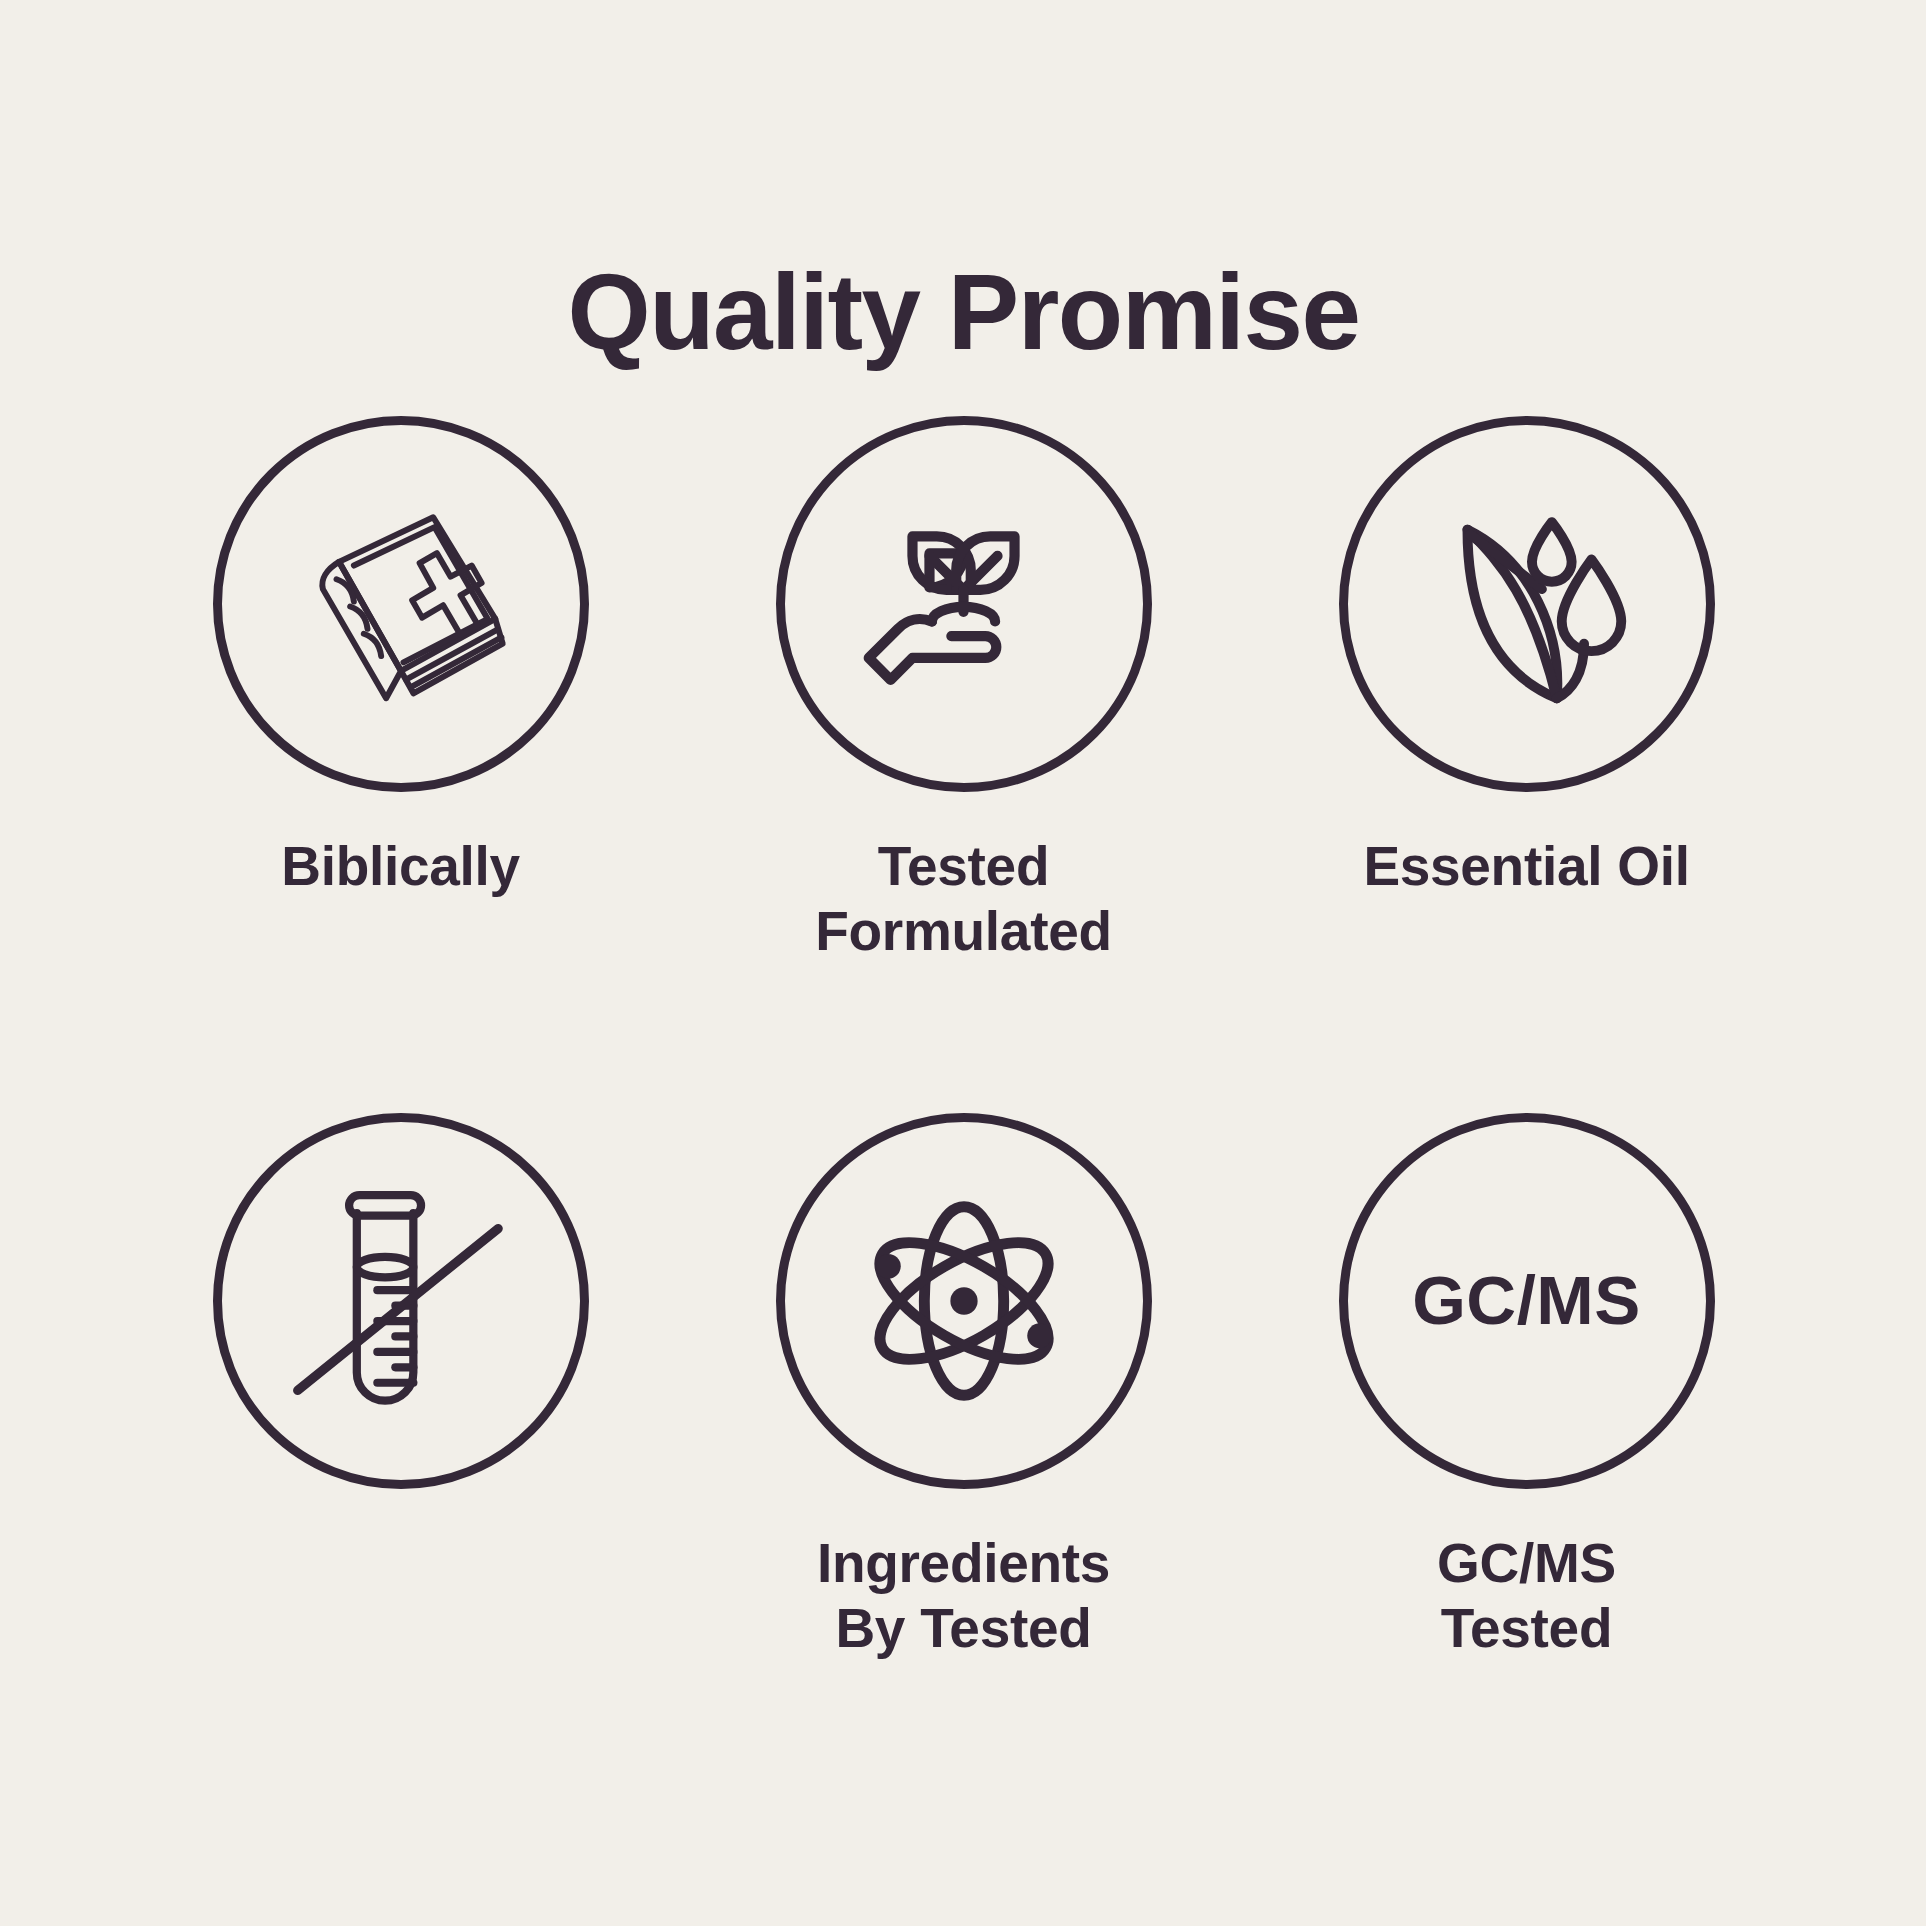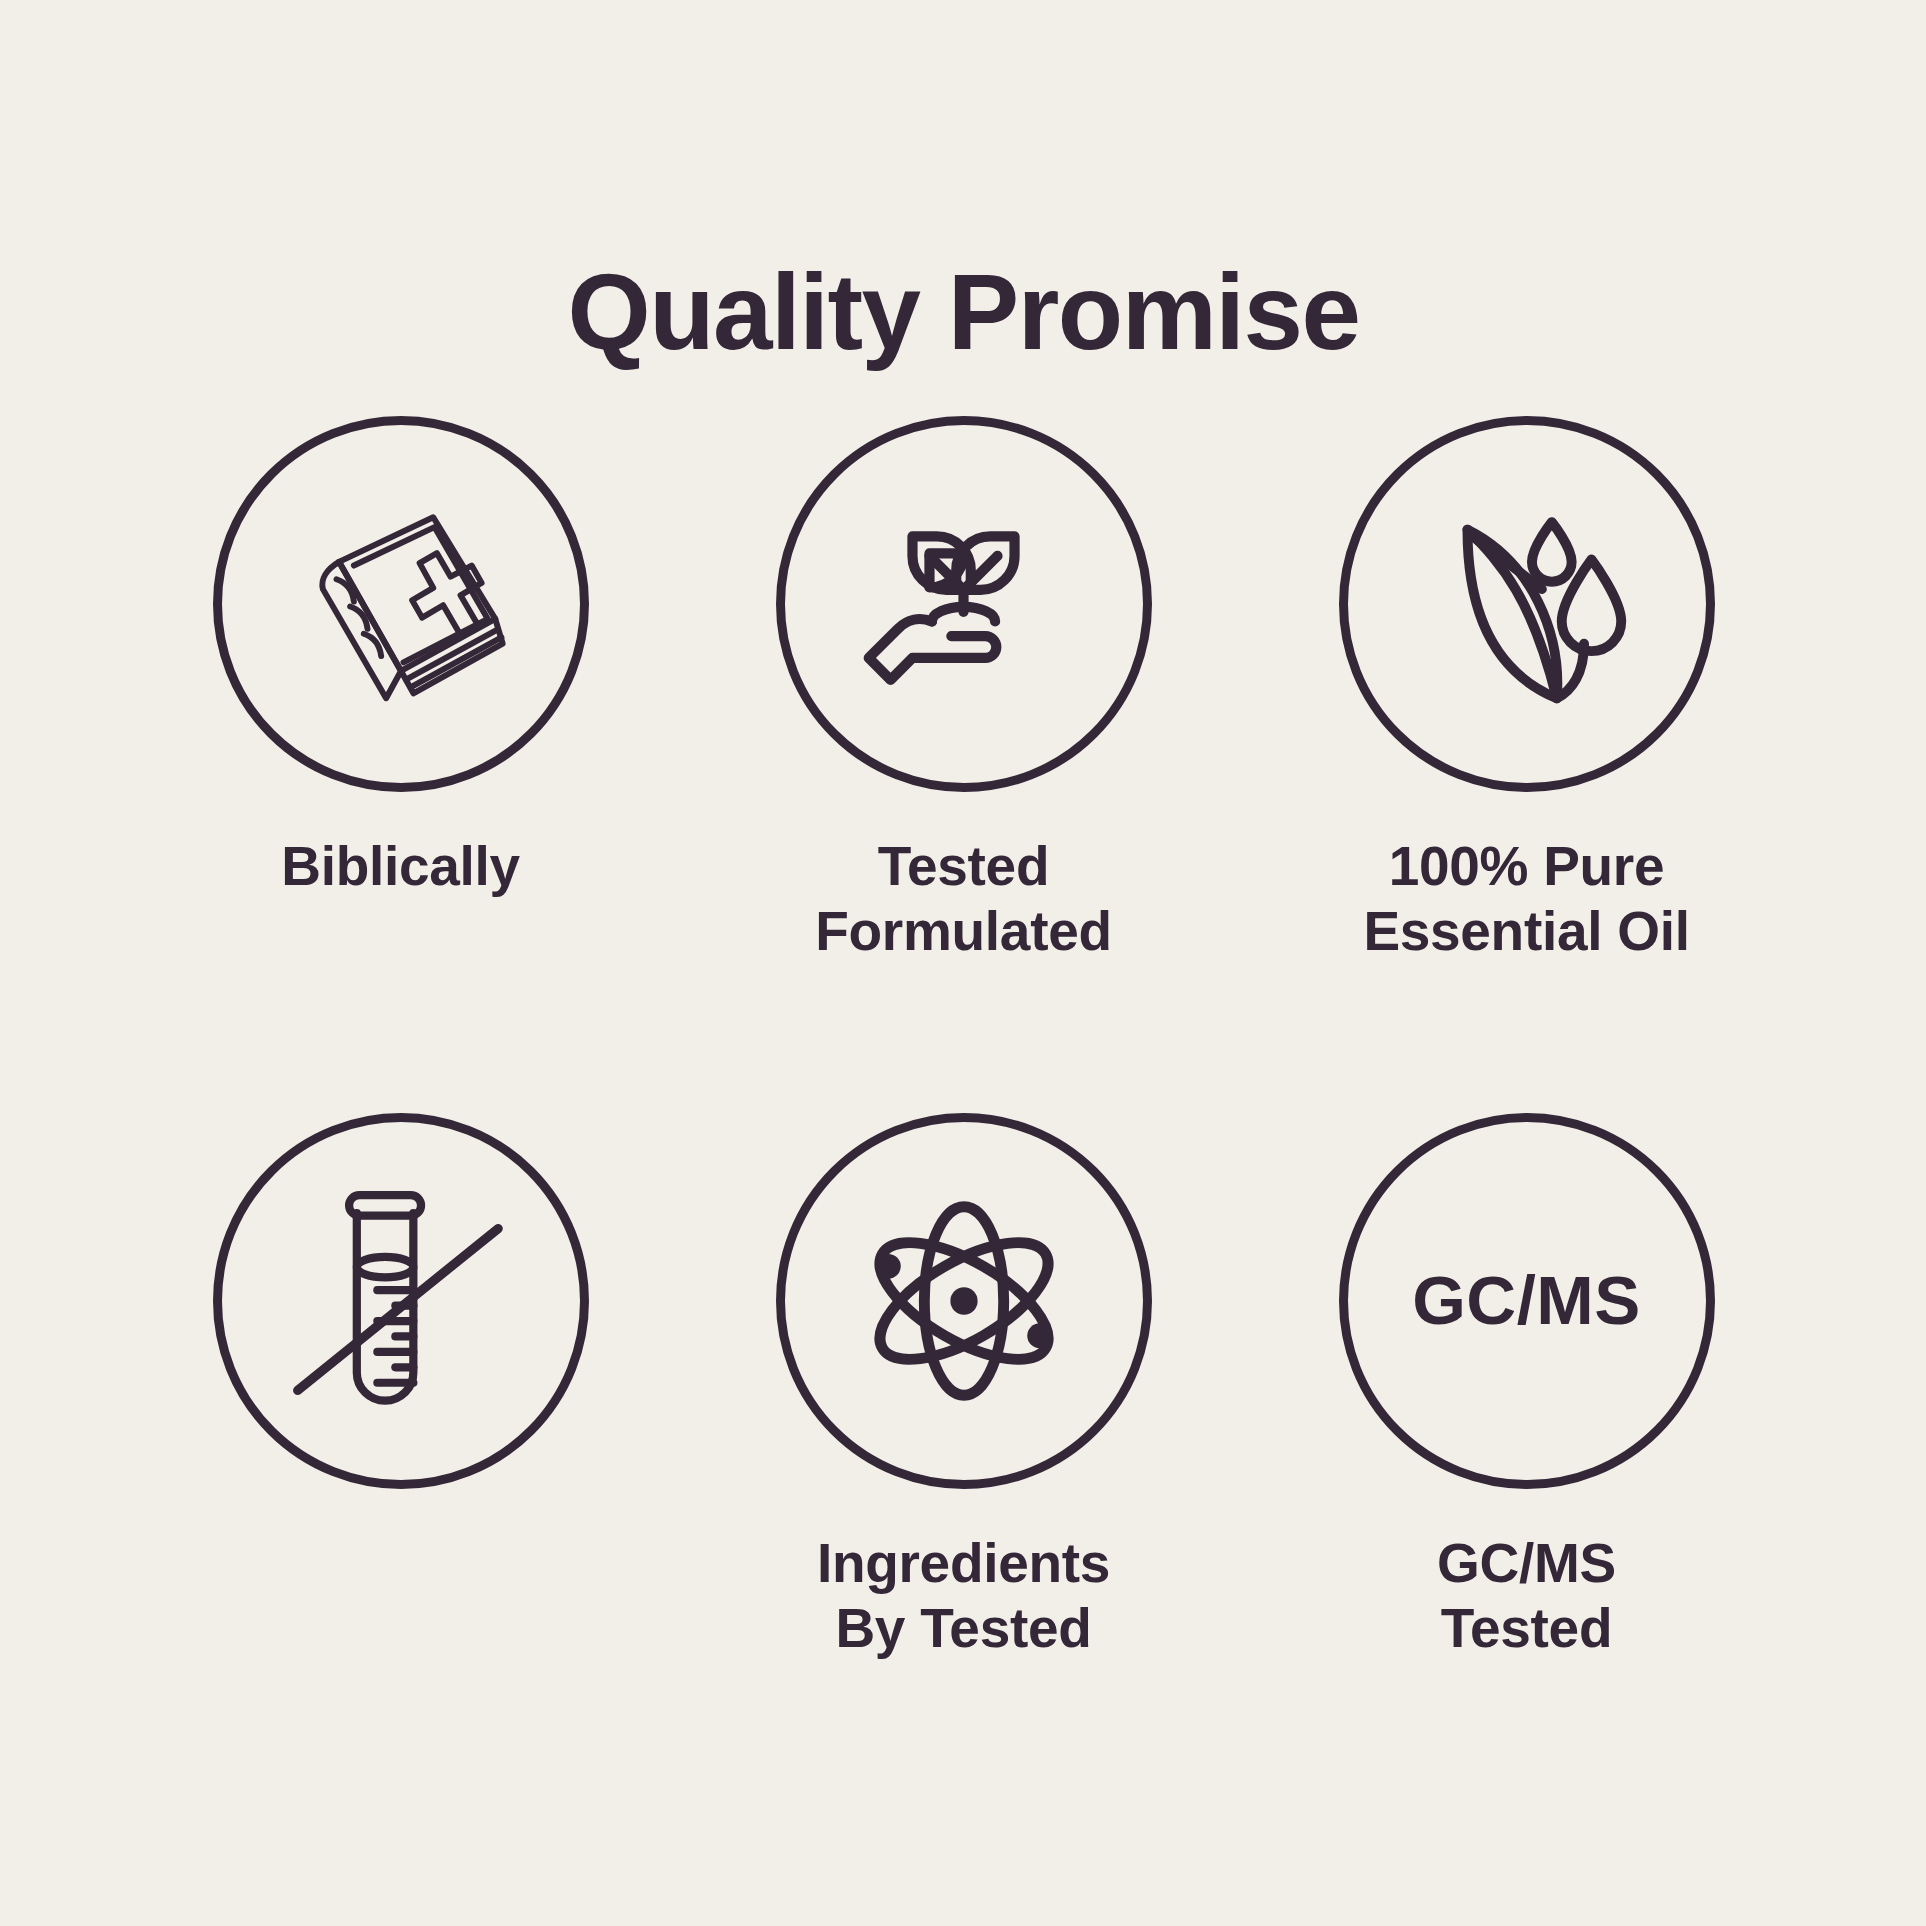--- a/index.html
+++ b/index.html
@@ -164,21 +164,20 @@
 
             <path d="M73 66 C73 78 68 85 62 88"></path>
 
             <path d="M60 17 C60 17 52 27 52 33 a8 8 0 0 0 16 0 C68 27 60 17 60 17 Z"></path>
 
             <path d="M76 32 C76 32 64 48 64 57 a12 12 0 0 0 24 0 C88 48 76 32 76 32 Z"></path>
           </svg>
         </span>
       </div>
       <div class="cell-label">
-        <div>100% Pure</div>
         <div>Essential Oil</div>
       </div>
     </div>
 
     <div class="cell">
       <div class="badge">
         <span>
           <svg width="257" height="257" viewBox="0 0 100 100" fill="none" stroke="#342838" stroke-width="3.2" stroke-linecap="round" stroke-linejoin="round">
 
             <path d="M33 16 V78 a11 11 0 0 0 22 0 V16"></path>

